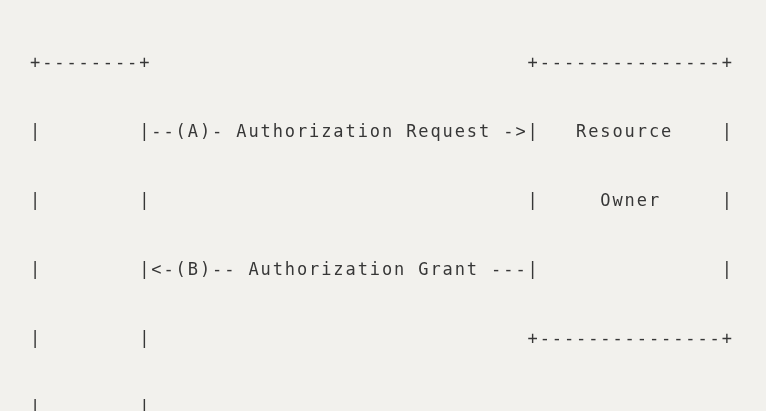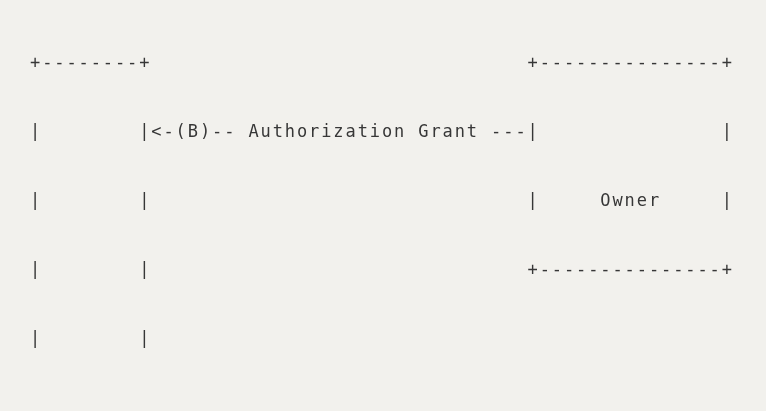--- a/index.html
+++ b/index.html
@@ -29,22 +29,23 @@
   .ascii-line {
     height: 23px;
     white-space: pre;
   }
 </style>
 </head>
 <body>
 
 <div class="ascii-diagram">
   <div class="ascii-line">+--------+                               +---------------+</div>
+  <div class="ascii-line">|        |--(A)- Authorization Request -&gt;|   Resource    |</div>
+  <div class="ascii-line">|        |                               |     Owner     |</div>
   <div class="ascii-line">|        |&lt;-(B)-- Authorization Grant ---|               |</div>
-  <div class="ascii-line">|        |                               |     Owner     |</div>
   <div class="ascii-line">|        |                               +---------------+</div>
   <div class="ascii-line">|        |</div>
   
   
   
   
   
   
   
   

